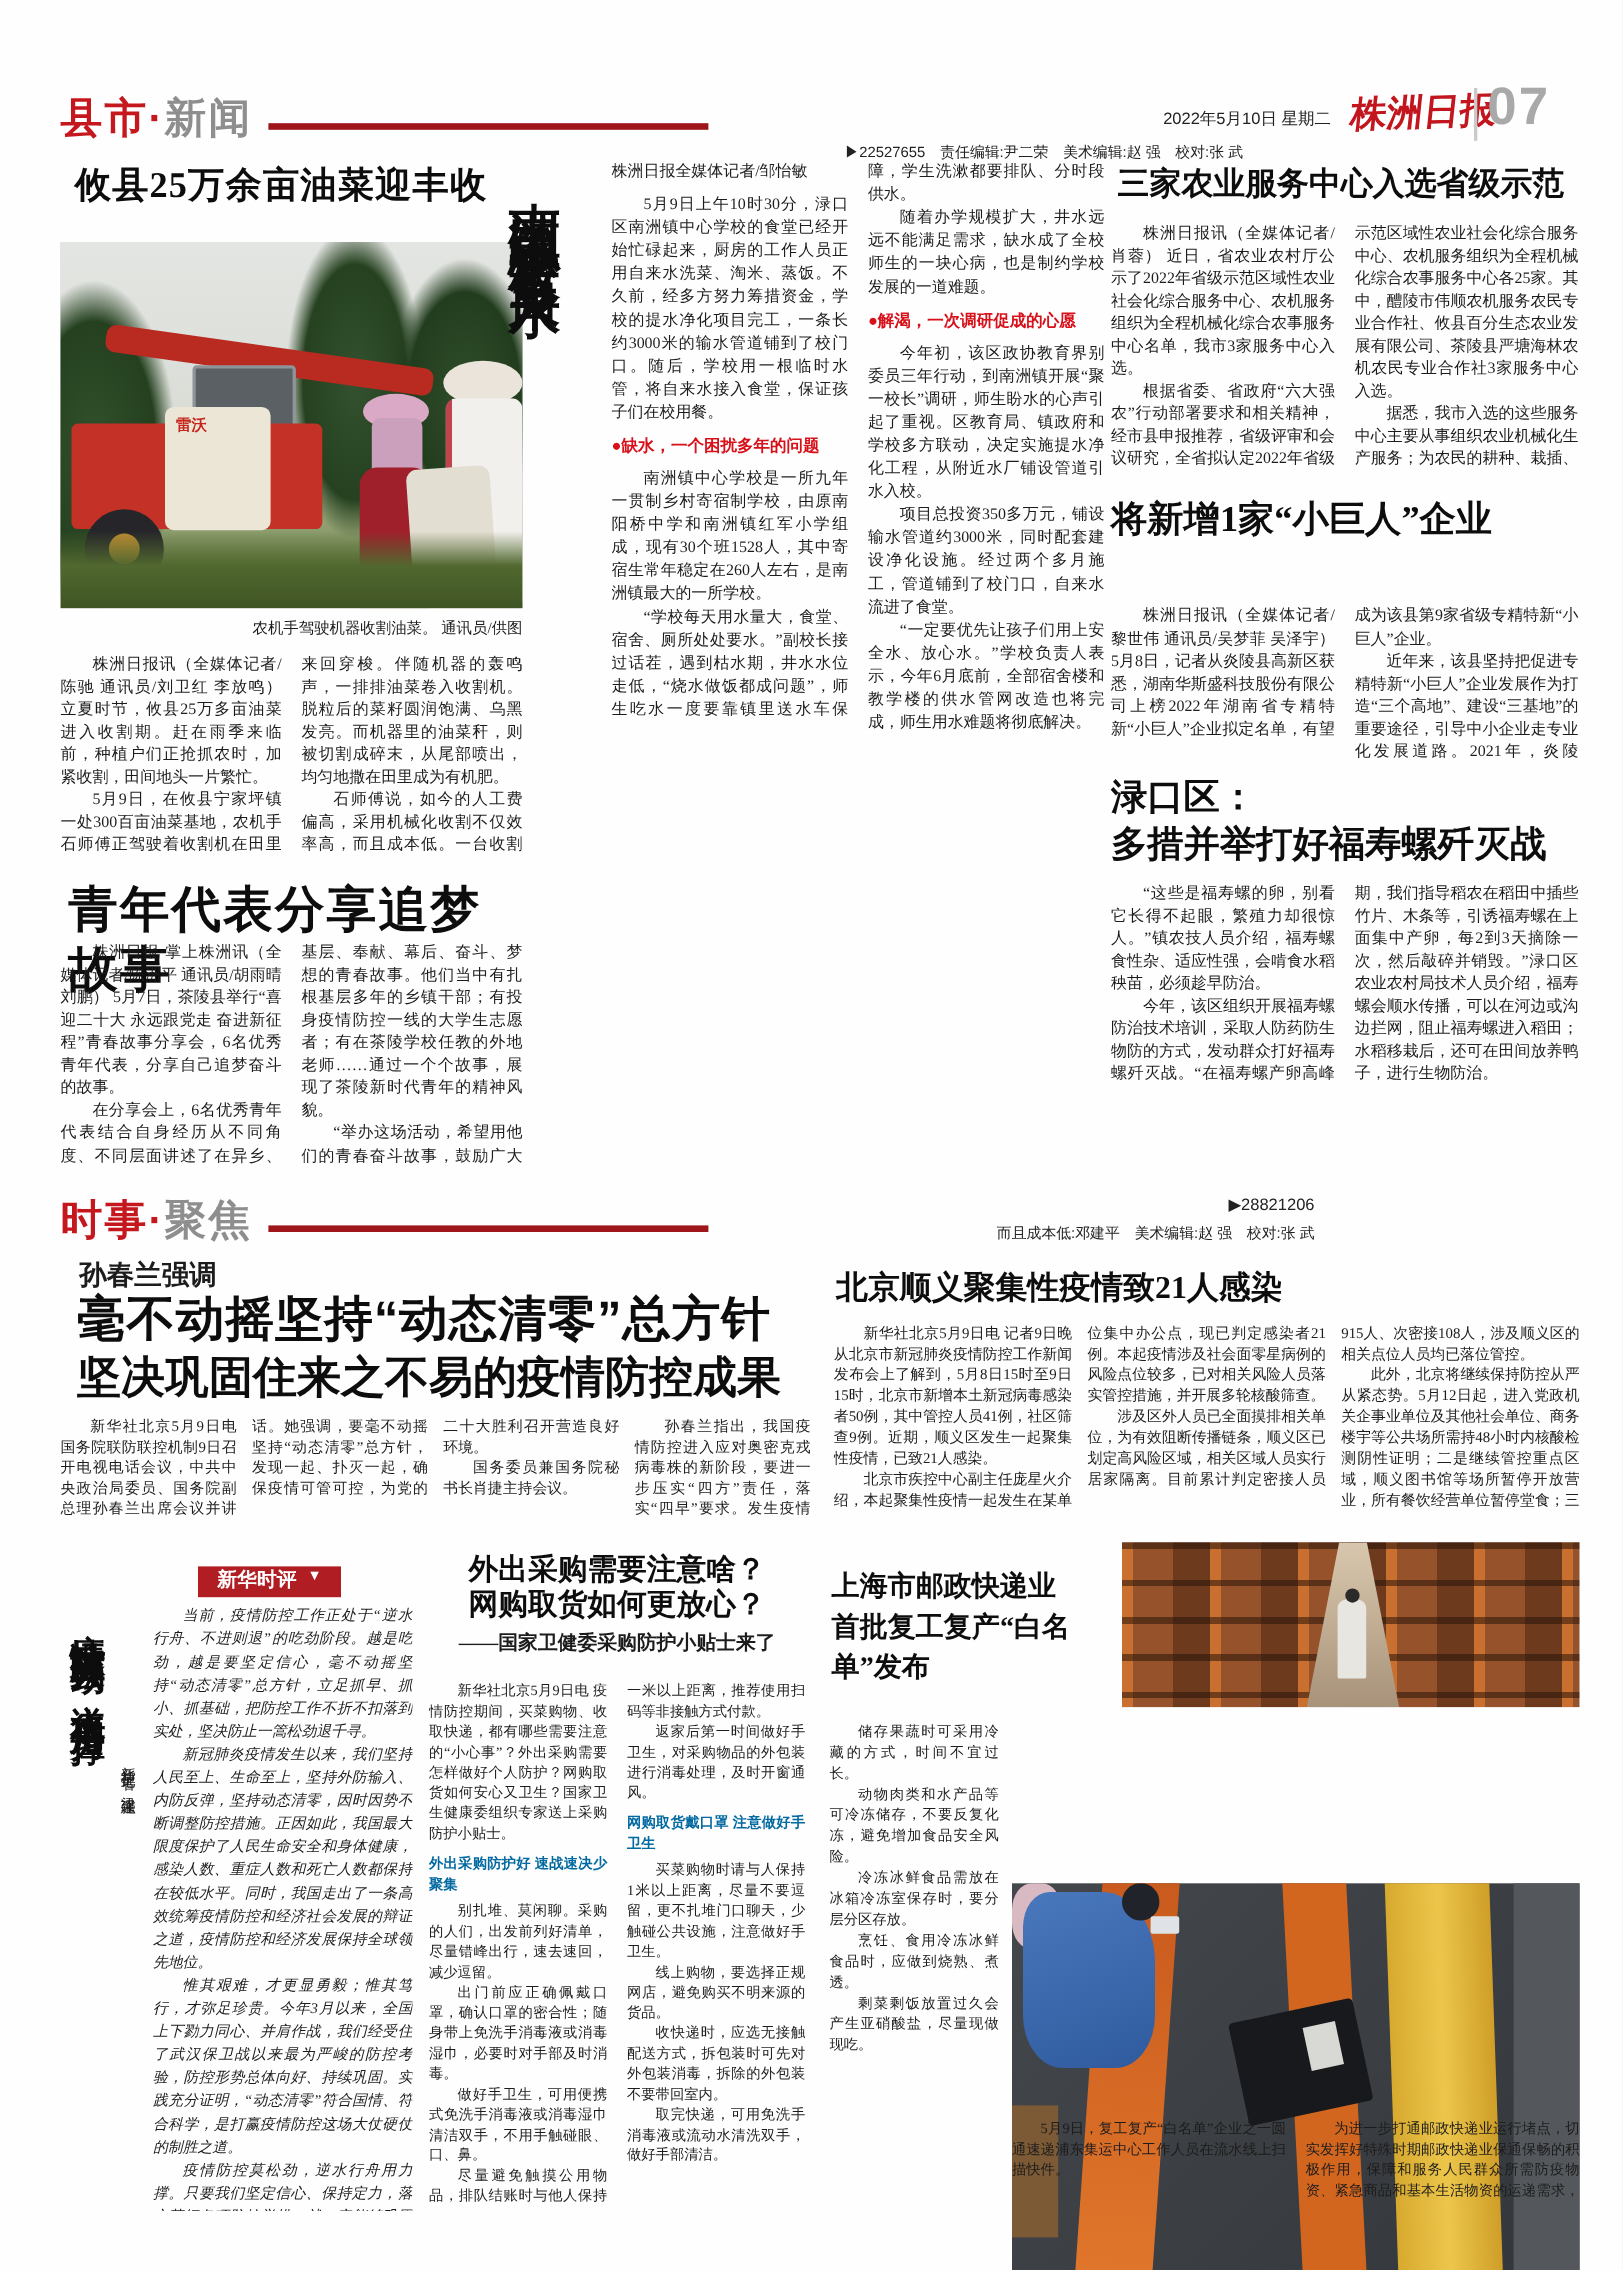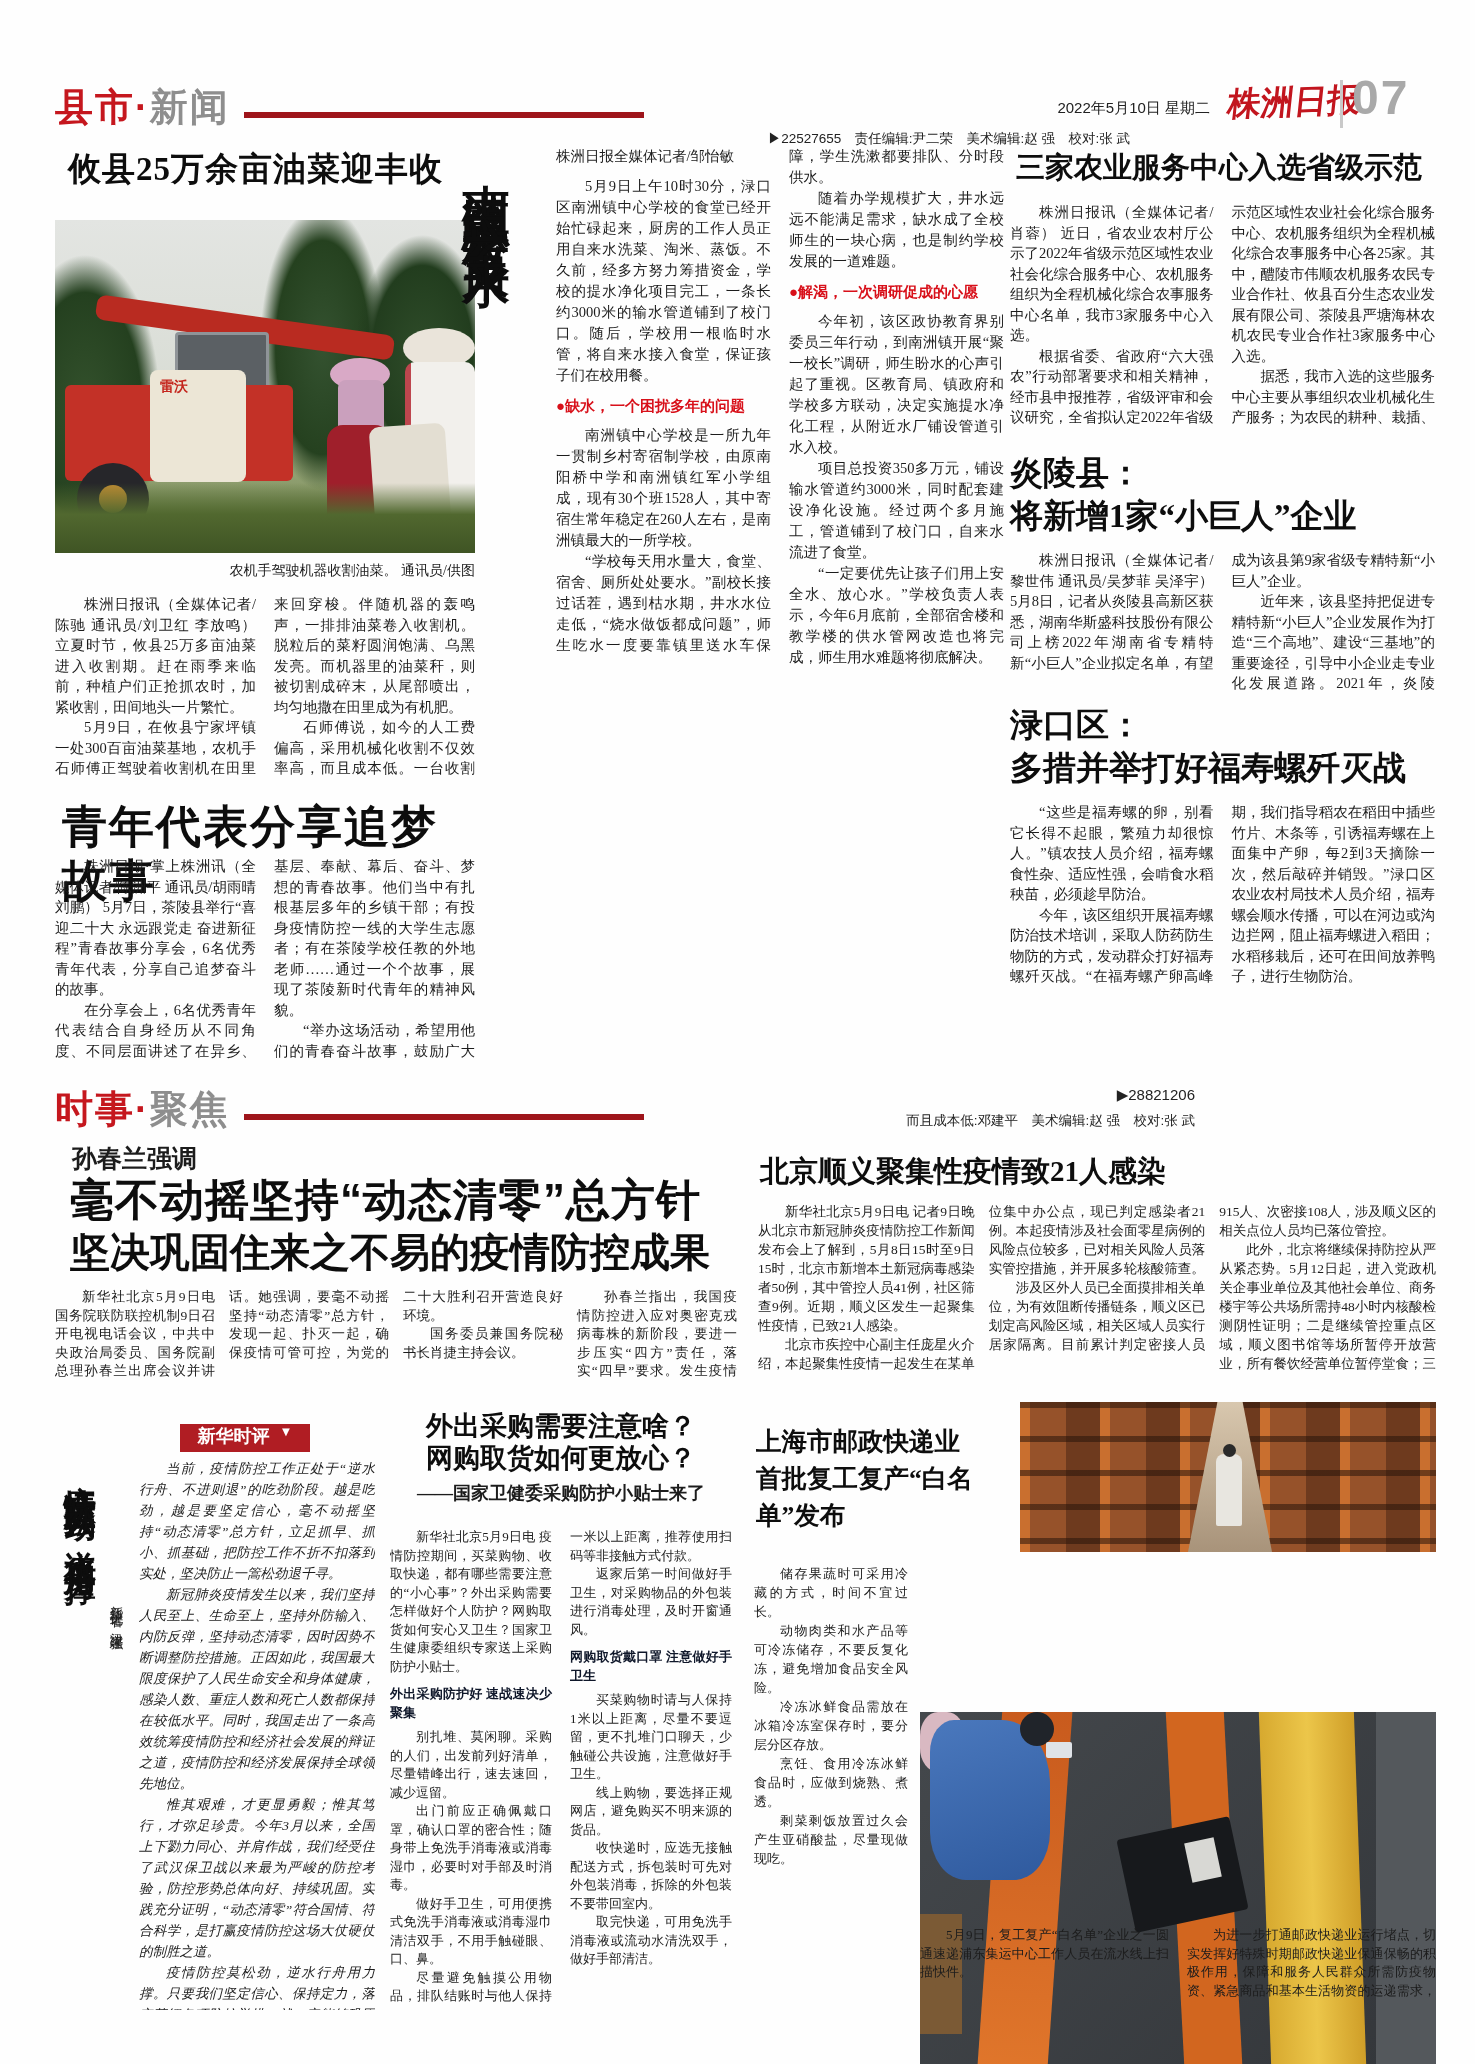--- a/index.html
+++ b/index.html
@@ -10,21 +10,21 @@
   .hd-sans{font-family:"Liberation Sans",sans-serif;}
   .justify{text-align:justify;}
   .cols2{column-count:2;column-gap:18px;}
   .cols3{column-count:3;column-gap:14px;}
   .cols4{column-count:4;column-gap:14px;}
   .clip{overflow:hidden;}
   .tx{margin:0;}
   .tx.p{text-indent:2em;}
   .tx.byline{text-indent:0;margin-bottom:9px;}
   .tx.sub-red{color:#d8101a;font-weight:bold;text-indent:0;margin:10px 0 8px;font-size:15px;}
-  .tx.sub-tip{color:#0f172a;font-weight:bold;text-indent:0;margin:9px 0 6px;}
+  .tx.sub-tip{color:#0369a1;font-weight:bold;text-indent:0;margin:9px 0 6px;}
   .sec-label{font-size:38px;font-weight:900;letter-spacing:2px;}
   .lab-red{color:#c5171e;}
   .lab-gray{color:#8e8e8e;}
   .rule{background:#9e151b;height:6px;}
   .meta{font-size:13.5px;color:#222;font-family:"Liberation Sans",sans-serif;}
   .headline{font-weight:900;color:#0d0d0d;line-height:1.2;}
   .v-text{writing-mode:vertical-rl;text-orientation:upright;}
   .photo{overflow:hidden;position:relative;background:#ccc;}
   .badge{background:#b01d23;color:#fff;display:flex;align-items:flex-start;justify-content:center;
          gap:10px;font-weight:bold;font-family:"Liberation Sans",sans-serif;}
@@ -97,21 +97,20 @@
     </div>
 
   <div class="abs headline" style="left:1016px;top:150px;width:412px;font-size:29px;">三家农业服务中心入选省级示范</div>
   <div class="abs cols2 justify clip" style="left:1010px;top:202px;width:425px;height:238px;font-size:14.5px;line-height:20.5px;">
       <div class="tx p">株洲日报讯（全媒体记者/肖蓉） 近日，省农业农村厅公示了2022年省级示范区域性农业社会化综合服务中心、农机服务组织为全程机械化综合农事服务中心名单，我市3家服务中心入选。</div>
       <div class="tx p">根据省委、省政府“六大强农”行动部署要求和相关精神，经市县申报推荐，省级评审和会议研究，全省拟认定2022年省级示范区域性农业社会化综合服务中心、农机服务组织为全程机械化综合农事服务中心各25家。其中，醴陵市伟顺农机服务农民专业合作社、攸县百分生态农业发展有限公司、茶陵县严塘海林农机农民专业合作社3家服务中心入选。</div>
       <div class="tx p">据悉，我市入选的这些服务中心主要从事组织农业机械化生产服务；为农民的耕种、栽插、收割、烘干设施提供保养服务；开展农业技术培训、技术交流和咨询服务等。我市将继续扎实推进粮食生产社会化服务，保障粮食和重要农产品供给，支持服务组织做大做强。</div>
     </div>
 
   <div class="abs headline" style="left:1010px;top:452px;width:425px;font-size:33px;line-height:1.3;">
-    <div>炎陵县：</div>
     <div>将新增1家“小巨人”企业</div>
   </div>
   <div class="abs cols2 justify clip" style="left:1010px;top:550px;width:425px;height:144px;font-size:14.5px;line-height:20.5px;">
       <div class="tx p">株洲日报讯（全媒体记者/黎世伟 通讯员/吴梦菲 吴泽宇） 5月8日，记者从炎陵县高新区获悉，湖南华斯盛科技股份有限公司上榜2022年湖南省专精特新“小巨人”企业拟定名单，有望成为该县第9家省级专精特新“小巨人”企业。</div>
       <div class="tx p">近年来，该县坚持把促进专精特新“小巨人”企业发展作为打造“三个高地”、建设“三基地”的重要途径，引导中小企业走专业化发展道路。2021年，炎陵县“小巨人”企业营业总收入同比增长18.3%，总产值增长22%。</div>
     </div>
 
   <div class="abs headline" style="left:1010px;top:704px;width:425px;font-size:33px;line-height:1.3;">
     <div>渌口区：</div>
     <div>多措并举打好福寿螺歼灭战</div>

